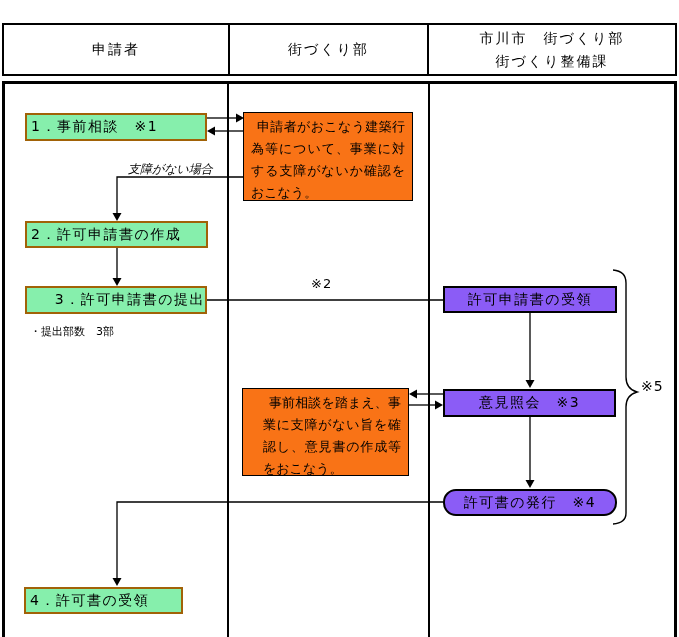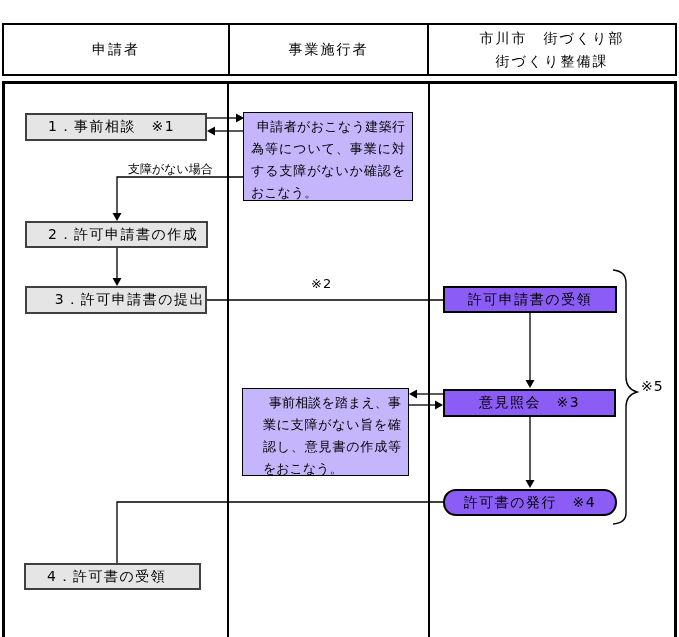--- a/index.html
+++ b/index.html
@@ -49,56 +49,57 @@
     top: 60px;
     width: 2px; height: 574px;
     background: #000;
   }
   .cd1 { left: 227px; }
   .cd2 { left: 428px; }
 
   
   .step-box {
     position: absolute;
-    background: #e5e5e5;
-    border: 2px solid #404040;
+    background: #86efac;
+    border: 2px solid #a16207;
     font-size: 14px;
     letter-spacing: 1.5px;
     display: flex;
     align-items: center;
-    padding-left: 21px;
+    padding-left: 4px;
     white-space: nowrap;
   }
   .city-box {
     position: absolute;
     background: #8b5cf6;
     border: 2px solid #000;
     font-size: 14px;
     letter-spacing: 1.5px;
     display: flex;
     align-items: center;
     justify-content: center;
     white-space: nowrap;
   }
   .note-box {
     position: absolute;
-    background: #c4b5fd;
+    background: #f97316;
     border: 1px solid #000;
     font-size: 13px;
     line-height: 22px;
     padding: 3px 7px;
     text-indent: 6px;
     text-align: justify;
   }
 
   
   .small-label {
     position: absolute;
     font-size: 12px;
     white-space: nowrap;
+    font-style: italic;
   }
   .ref-label {
     position: absolute;
     font-size: 13px;
     letter-spacing: 1px;
     white-space: nowrap;
   }
   .notes-list {
     position: absolute;
     left: 30px; top: 299px;
@@ -118,21 +119,21 @@
 </head>
 <body>
 
 <div class="canvas">
 
   <div class="header-table">
     <div class="header-cell hc1">
       <span>申請者</span>
     </div>
     <div class="header-cell hc2">
-      <span>事業施行者</span>
+      <span>街づくり部</span>
     </div>
     <div class="header-cell hc3">
       <span>市川市　街づくり部</span>
       <span>街づくり整備課</span>
     </div>
   </div>
 
   <div class="body-frame"></div>
   <div class="col-divider cd1"></div>
   <div class="col-divider cd2"></div>
@@ -174,22 +175,23 @@
   <div class="step-box" style="left:25px; top:92px; width:182px; height:28px;">
     <span>1．事前相談　※1</span>
   </div>
   <div class="step-box" style="left:25px; top:200px; width:183px; height:27px;">
     <span>2．許可申請書の作成</span>
   </div>
   <div class="step-box" style="left:25px; top:265px; width:182px; height:28px;justify-content:flex-end;">
     <span>3．許可申請書の提出</span>
   </div>
   <div class="notes-list">
-  </div>
-  <div class="step-box" style="left:24px; top:542px; width:177px; height:27px;">
+    <div>・提出部数　3部</div>
+  </div>
+  <div class="step-box" style="left:24px; top:566px; width:159px; height:27px;">
     <span>4．許可書の受領</span>
   </div>
 
   <div class="note-box" style="left:243px; top:91px; width:170px; height:89px;">
     <span>申請者がおこなう建築行為等について、事業に対する支障がないか確認をおこなう。</span>
   </div>
   <div class="note-box" style="left:242px; top:367px; width:167px; height:88px;padding-left:20px;">
     <span>事前相談を踏まえ、事業に支障がない旨を確認し、意見書の作成等をおこなう。</span>
   </div>
 

